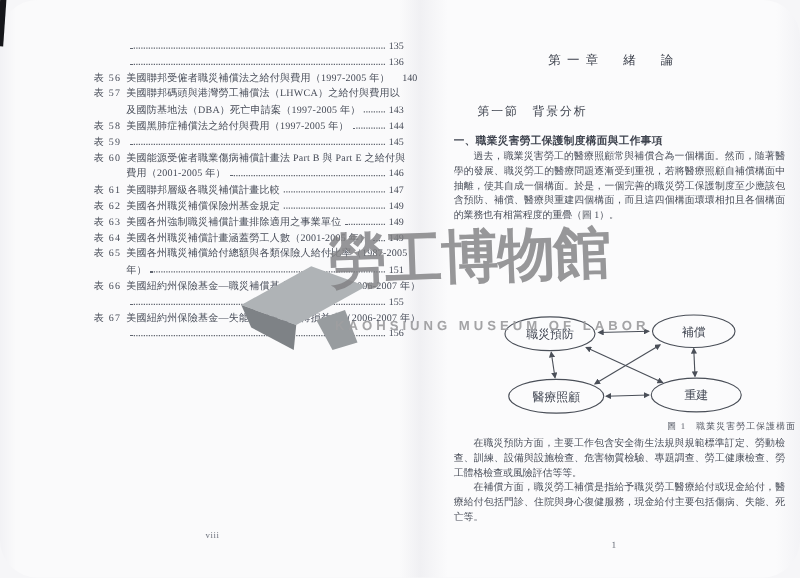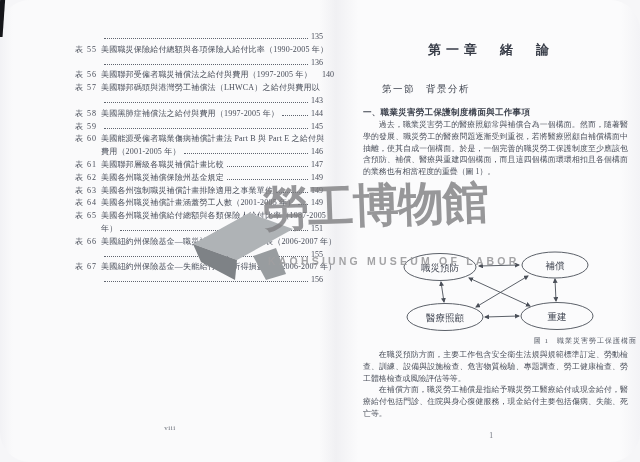--- a/index.html
+++ b/index.html
@@ -30,21 +30,21 @@
   .leader{flex:1;border-bottom:1px dotted #60656f;margin:0 3px 2px 3px;min-width:4px;}
   .leader.hidden{border-bottom:none;}
   .toc-page{flex:none;}
   .left-folio{
     position:absolute;left:10px;top:424px;width:320px;text-align:center;
     font-size:7px;color:#6a6f7a;letter-spacing:0.5px;
   }
   
   .chapter-title{
     position:absolute;left:345px;top:41px;width:292px;text-align:center;
-    font-size:13px;font-weight:bold;letter-spacing:5px;color:#383d48;
+    font-size:10px;font-weight:normal;letter-spacing:5px;color:#383d48;
   }
   .section-title{
     position:absolute;left:363px;top:83px;
     font-size:9.5px;letter-spacing:1.5px;color:#3e434e;margin-left:19px;
   }
   .subsection-title{
     position:absolute;left:363px;top:107px;
     font-size:8.5px;font-weight:bold;letter-spacing:0.3px;color:#3e434e;
   }
   .body-block{position:absolute;left:363px;width:265px;font-size:7.9px;line-height:11.8px;
@@ -88,26 +88,20 @@
 
   <div class="toc">
 
       <div class="toc-line">
         <span class="toc-num"></span>
         <span class="toc-text"></span>
         <span class="leader"></span>
         <span class="toc-page">135</span>
       </div>
 
-      <div class="toc-line">
-        <span class="toc-num">表 55</span>
-        <span class="toc-text">美國職災保險給付總額與各項保險人給付比率（1990-2005 年）</span>
-        <span class="leader hidden"></span>
-        <span class="toc-page"></span>
-      </div>
 
       <div class="toc-line">
         <span class="toc-num"></span>
         <span class="toc-text"></span>
         <span class="leader"></span>
         <span class="toc-page">136</span>
       </div>
 
       <div class="toc-line">
         <span class="toc-num">表 56</span>
@@ -118,20 +112,21 @@
 
       <div class="toc-line">
         <span class="toc-num">表 57</span>
         <span class="toc-text">美國聯邦碼頭與港灣勞工補償法（LHWCA）之給付與費用以</span>
         <span class="leader hidden"></span>
         <span class="toc-page"></span>
       </div>
 
       <div class="toc-line">
         <span class="toc-num"></span>
+        <span class="toc-text">及國防基地法（DBA）死亡申請案（1997-2005 年）</span>
         <span class="leader"></span>
         <span class="toc-page">143</span>
       </div>
 
       <div class="toc-line">
         <span class="toc-num">表 58</span>
         <span class="toc-text">美國黑肺症補償法之給付與費用（1997-2005 年）</span>
         <span class="leader"></span>
         <span class="toc-page">144</span>
       </div>

